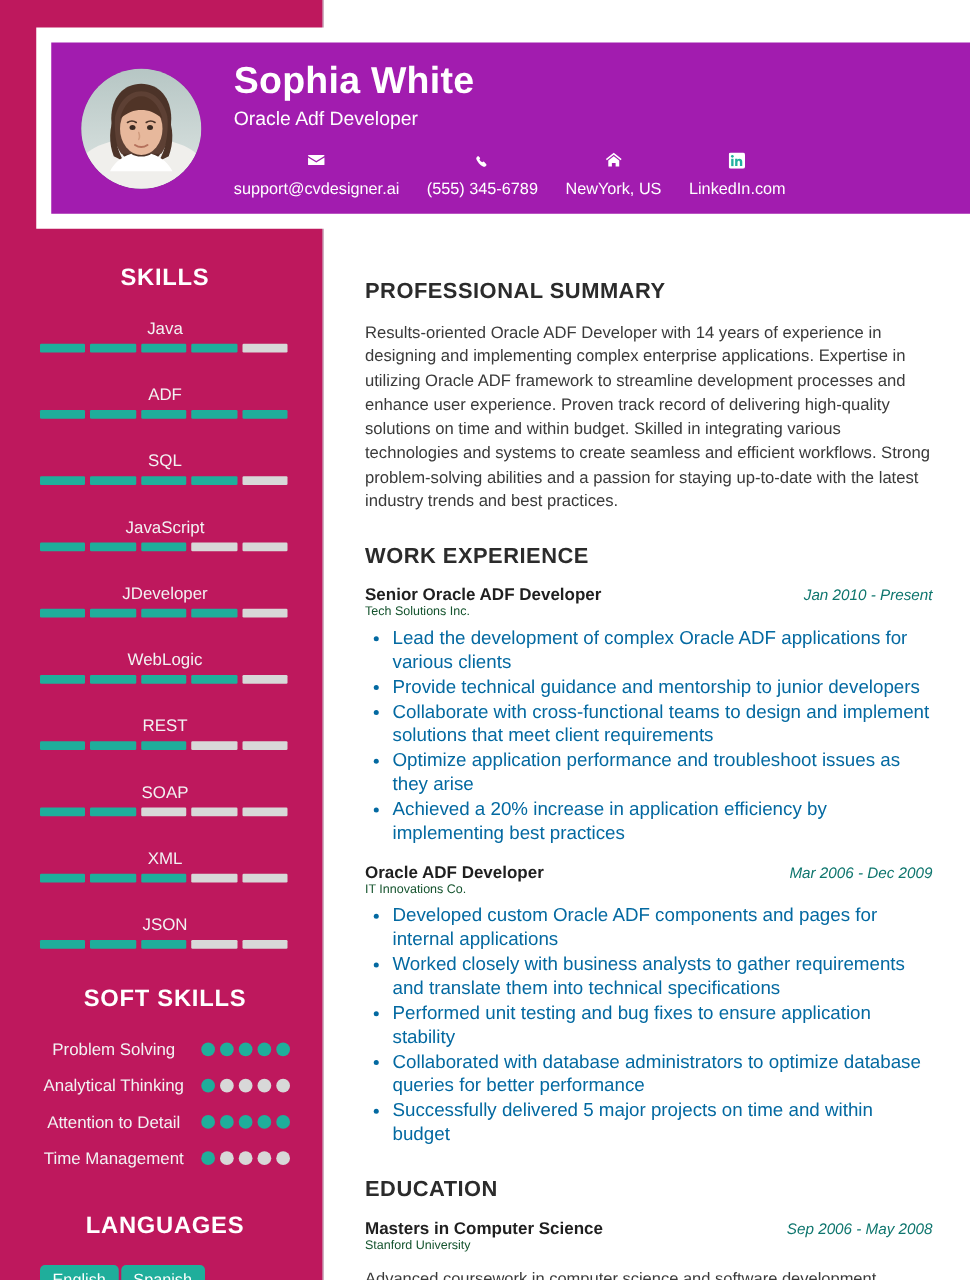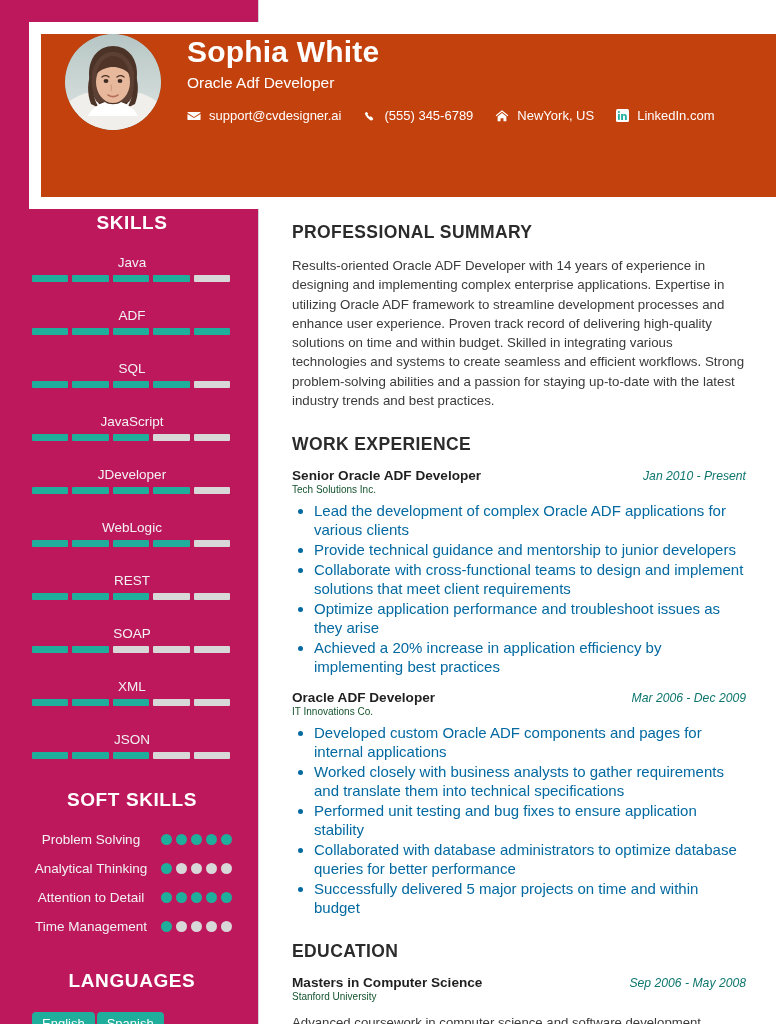--- a/index.html
+++ b/index.html
@@ -126,23 +126,24 @@
     position: absolute;
     left: 29px;
     top: 22px;
     width: 747px;
     background: #ffffff;
     padding: 12px 0 12px 12px;
     z-index: 5;
   }
 
   .header-band {
-    background: #c2410c;
-    height: 163px;
-    display: flex;
+    background: #a21caf;
+    height: 137px;
+    display: flex;
+    align-items: center;
     padding-left: 24px;
   }
 
   .avatar {
     width: 96px;
     height: 96px;
     border-radius: 50%;
     flex: 0 0 96px;
     overflow: hidden;
     background: #9fb3b0;
@@ -174,20 +175,21 @@
     gap: 22px;
     margin-top: 14px;
     font-size: 13px;
   }
 
   .contact {
     display: flex;
     align-items: center;
     gap: 8px;
     white-space: nowrap;
+    flex-direction: column;
   }
 
   .contact svg { display: block; }
 
   
   .main {
     position: absolute;
     left: 292px;
     top: 222px;
     width: 454px;

